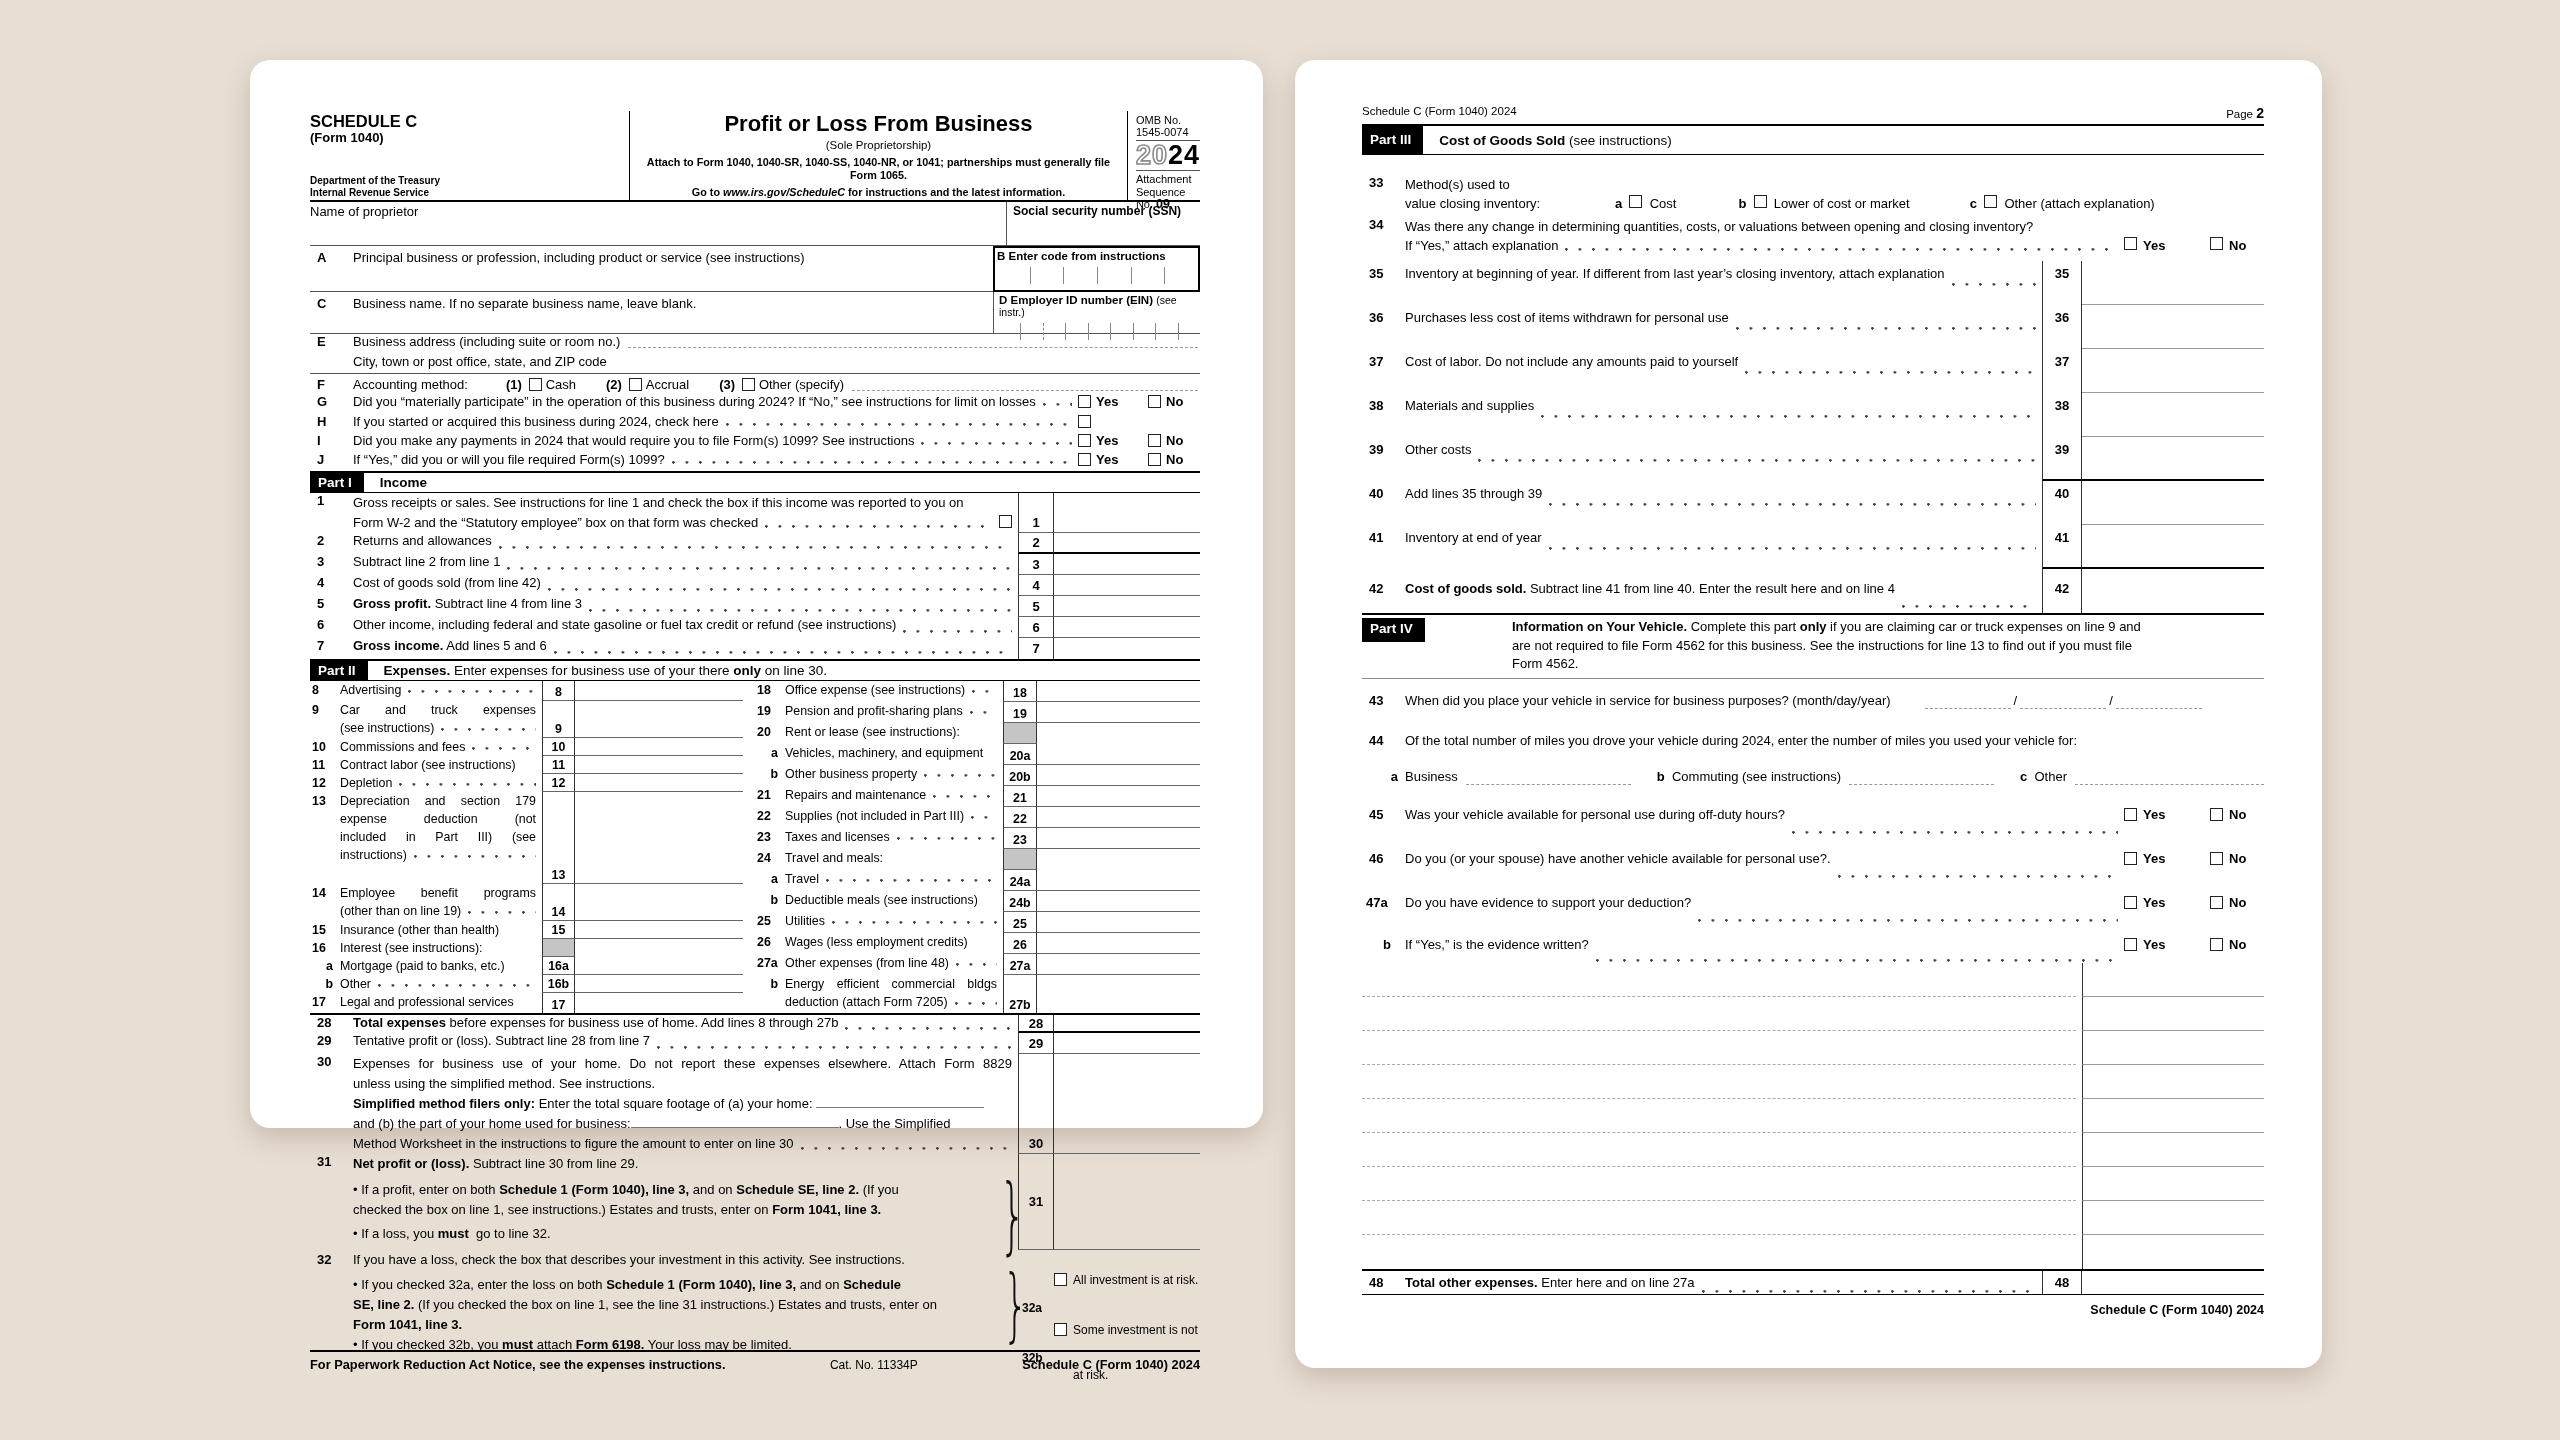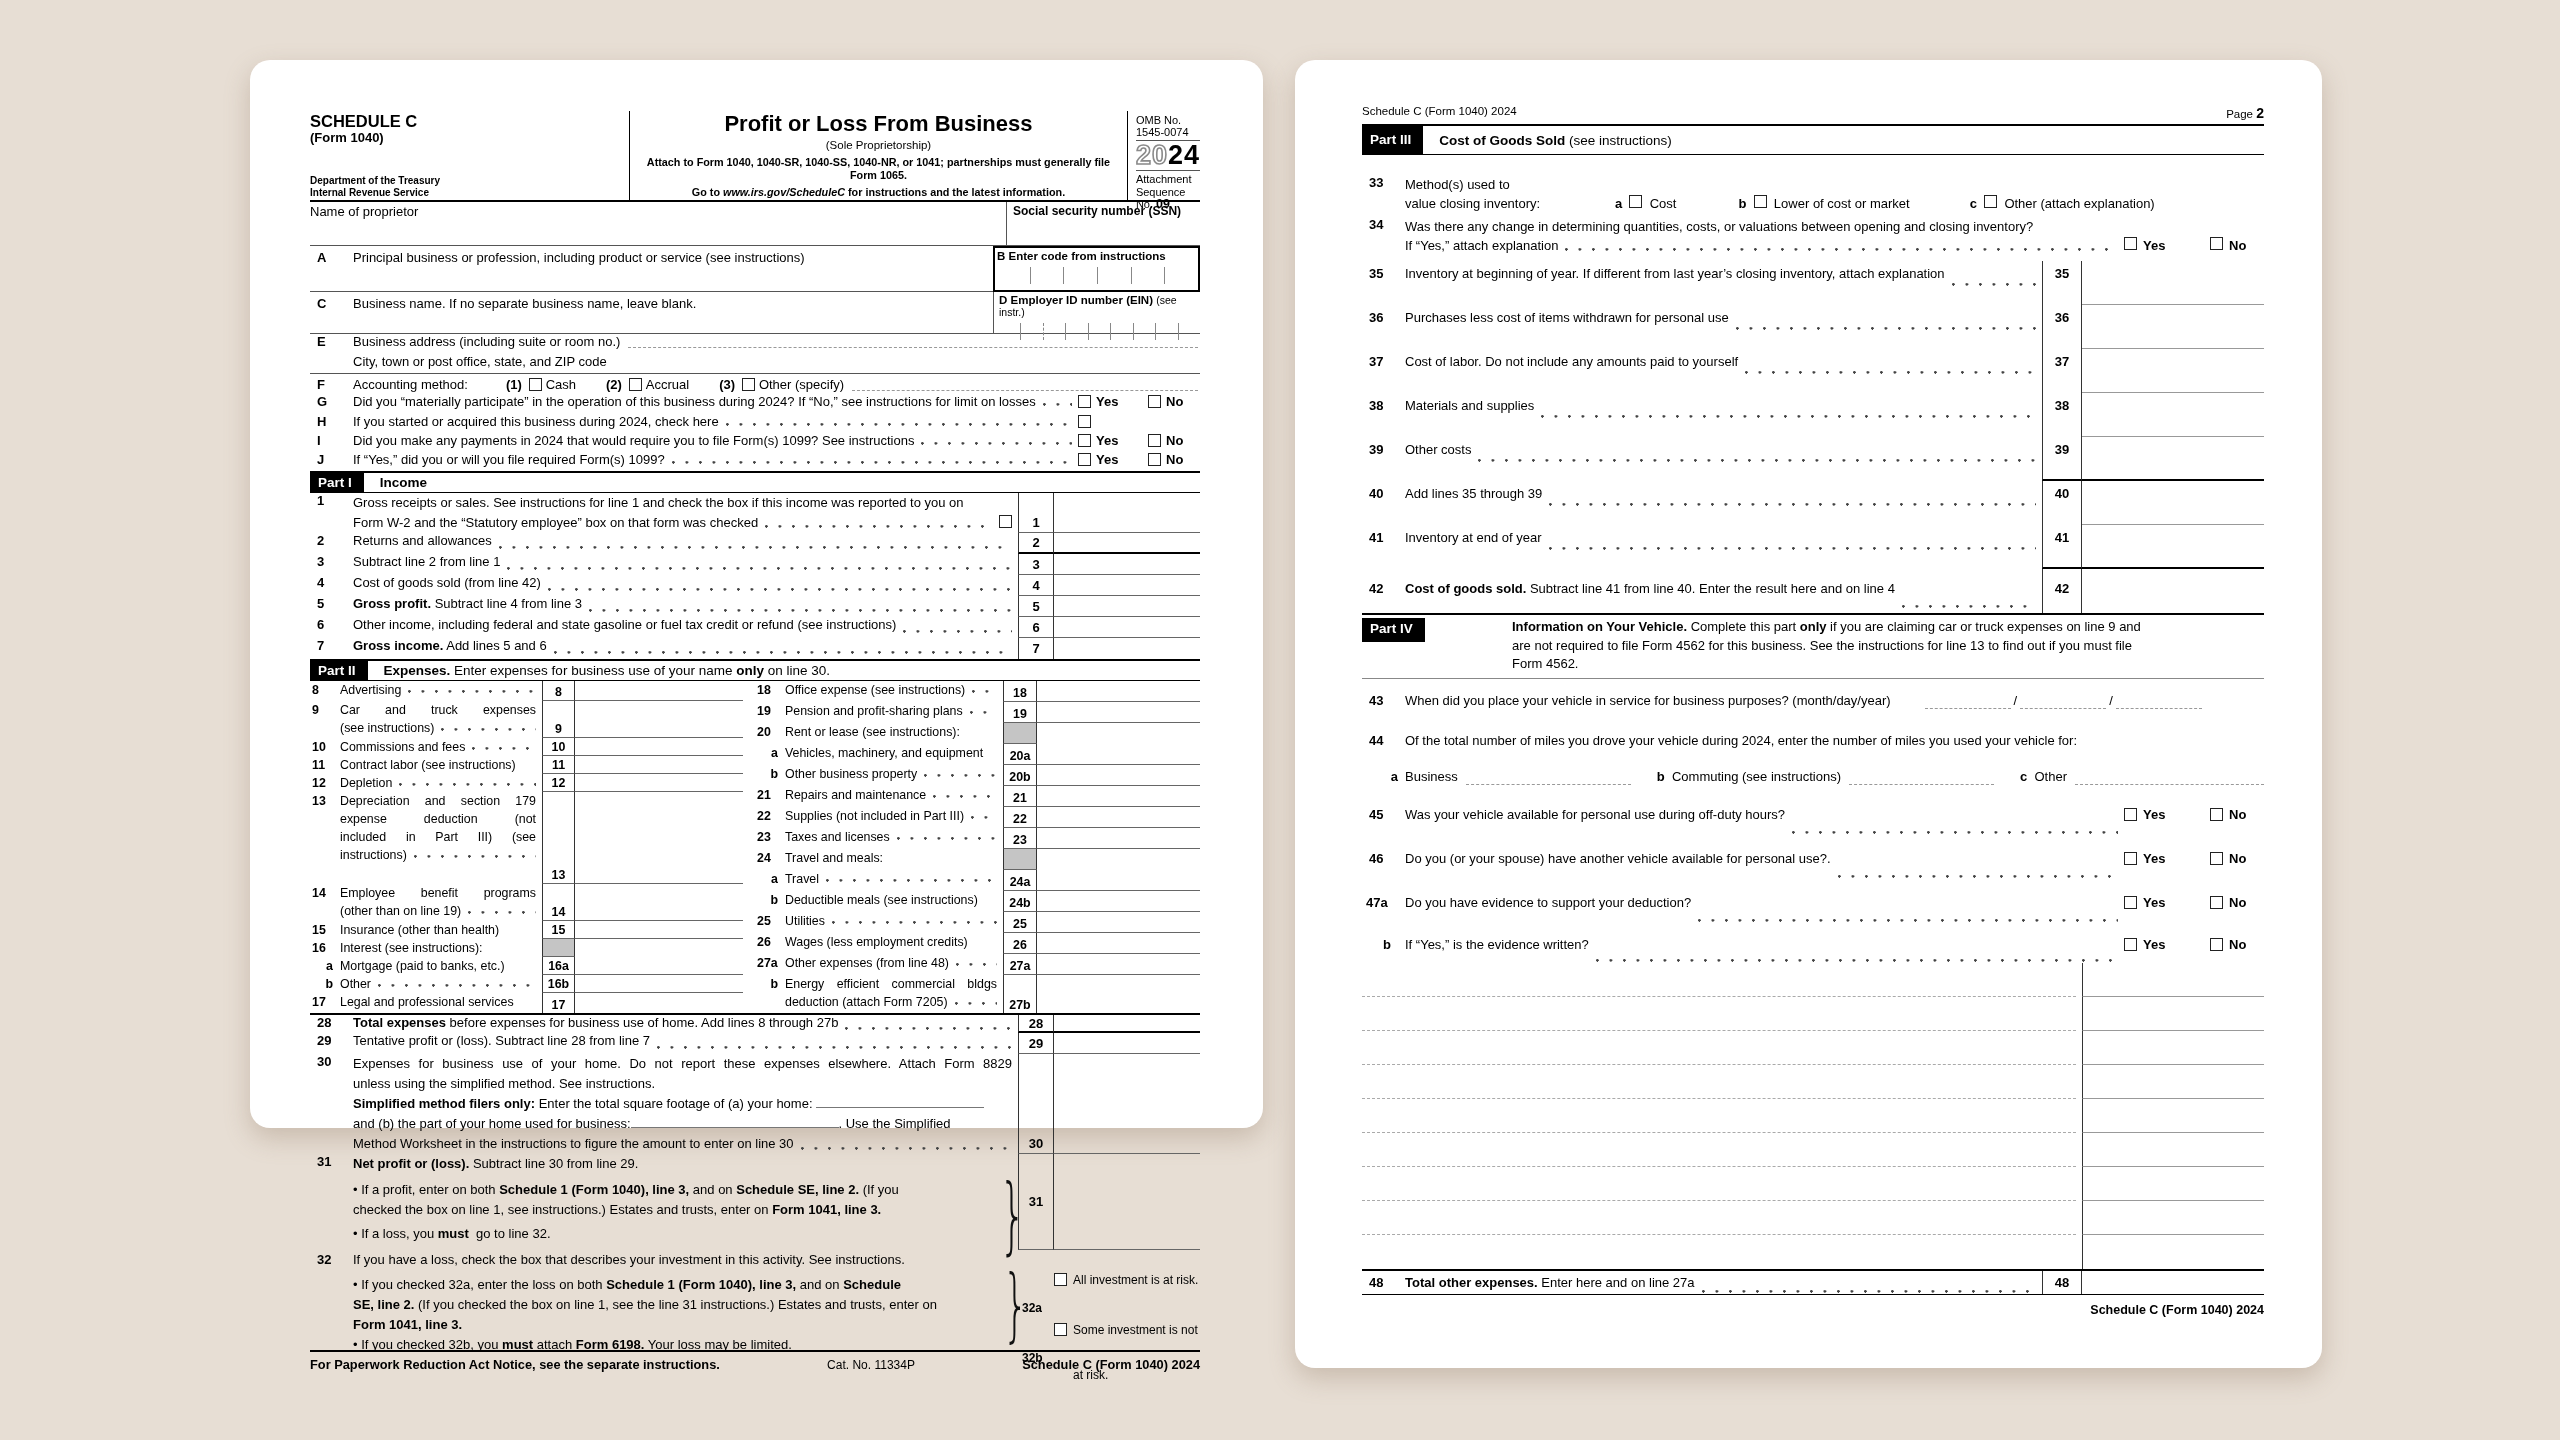--- a/index.html
+++ b/index.html
@@ -332,21 +332,21 @@
           <span class="lt">7</span>
           <span><span class="b">Gross income.</span><span> Add lines 5 and 6</span></span>
           <span class="ldr" style="margin-top:4px"></span>
         </div>
     <div class="i-num">7</div>
     <div class="i-amt"></div>
   </div>
 
   <div class="pbar">
     <span class="ptag">Part II</span>
-    <span style="font-size:13.5px"><span class="b">Expenses.</span><span> Enter expenses for business use of your name </span><span class="b">only</span><span> on line 30.</span></span>
+    <span style="font-size:13.5px"><span class="b">Expenses.</span><span> Enter expenses for business use of your there </span><span class="b">only</span><span> on line 30.</span></span>
   </div>
 
   <div class="p2cols">
 
     <div class="fc">
       <div class="x" style="height:20px">
         <div class="xl">
               <span class="rn">8</span>
               <span>Advertising</span>
               <span class="ldr"></span>
@@ -687,21 +687,21 @@
           </div>
       <div class="r32line">
             <span class="r32n"></span>
             <span style="width:13px"></span>
             <span>at risk.</span>
           </div>
     </div>
   </div>
 
   <div class="foot1">
-    <span class="b" style="font-size:12.8px">For Paperwork Reduction Act Notice, see the separate instructions.</span>
+    <span class="b" style="font-size:12.8px">For Paperwork Reduction Act Notice, see the expenses instructions.</span>
     <span style="flex:1; text-align:center; font-size:12px">Cat. No. 11334P</span>
     <span class="b" style="font-size:12.8px">Schedule C (Form 1040) 2024</span>
   </div>
 
 </div>
 </div>
 
 <div class="page" id="page2">
 <div class="inner2">
 

